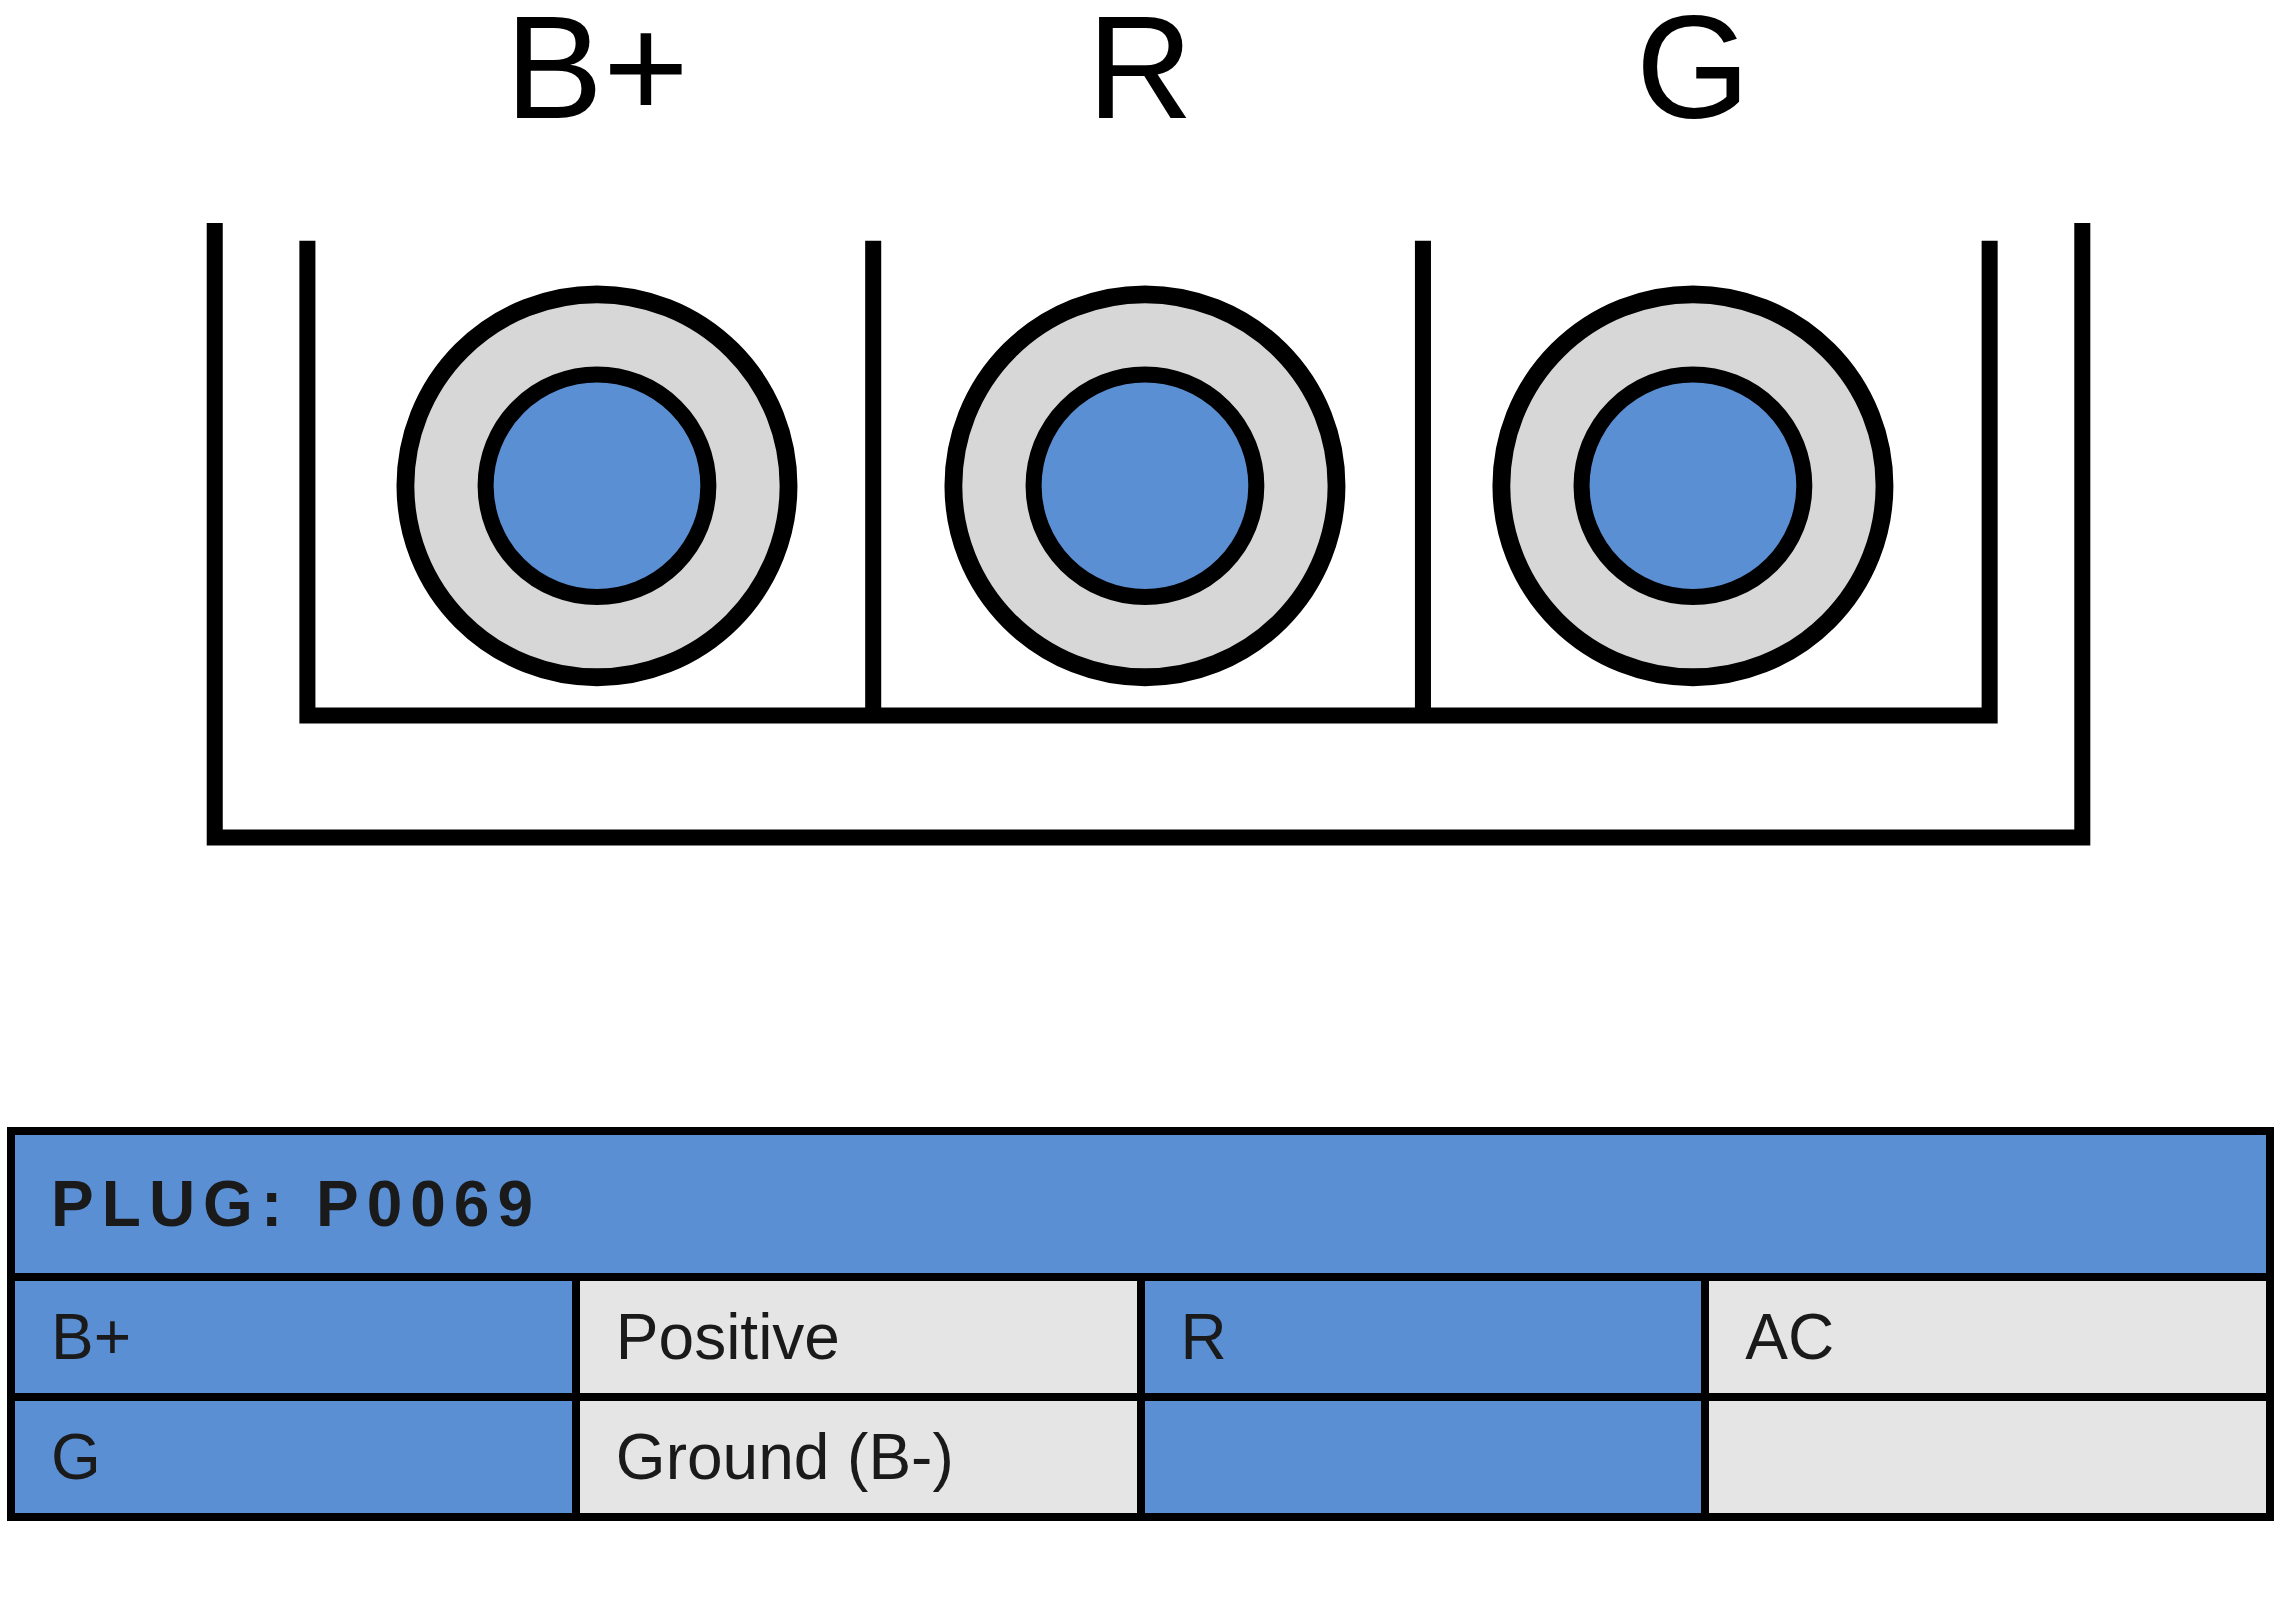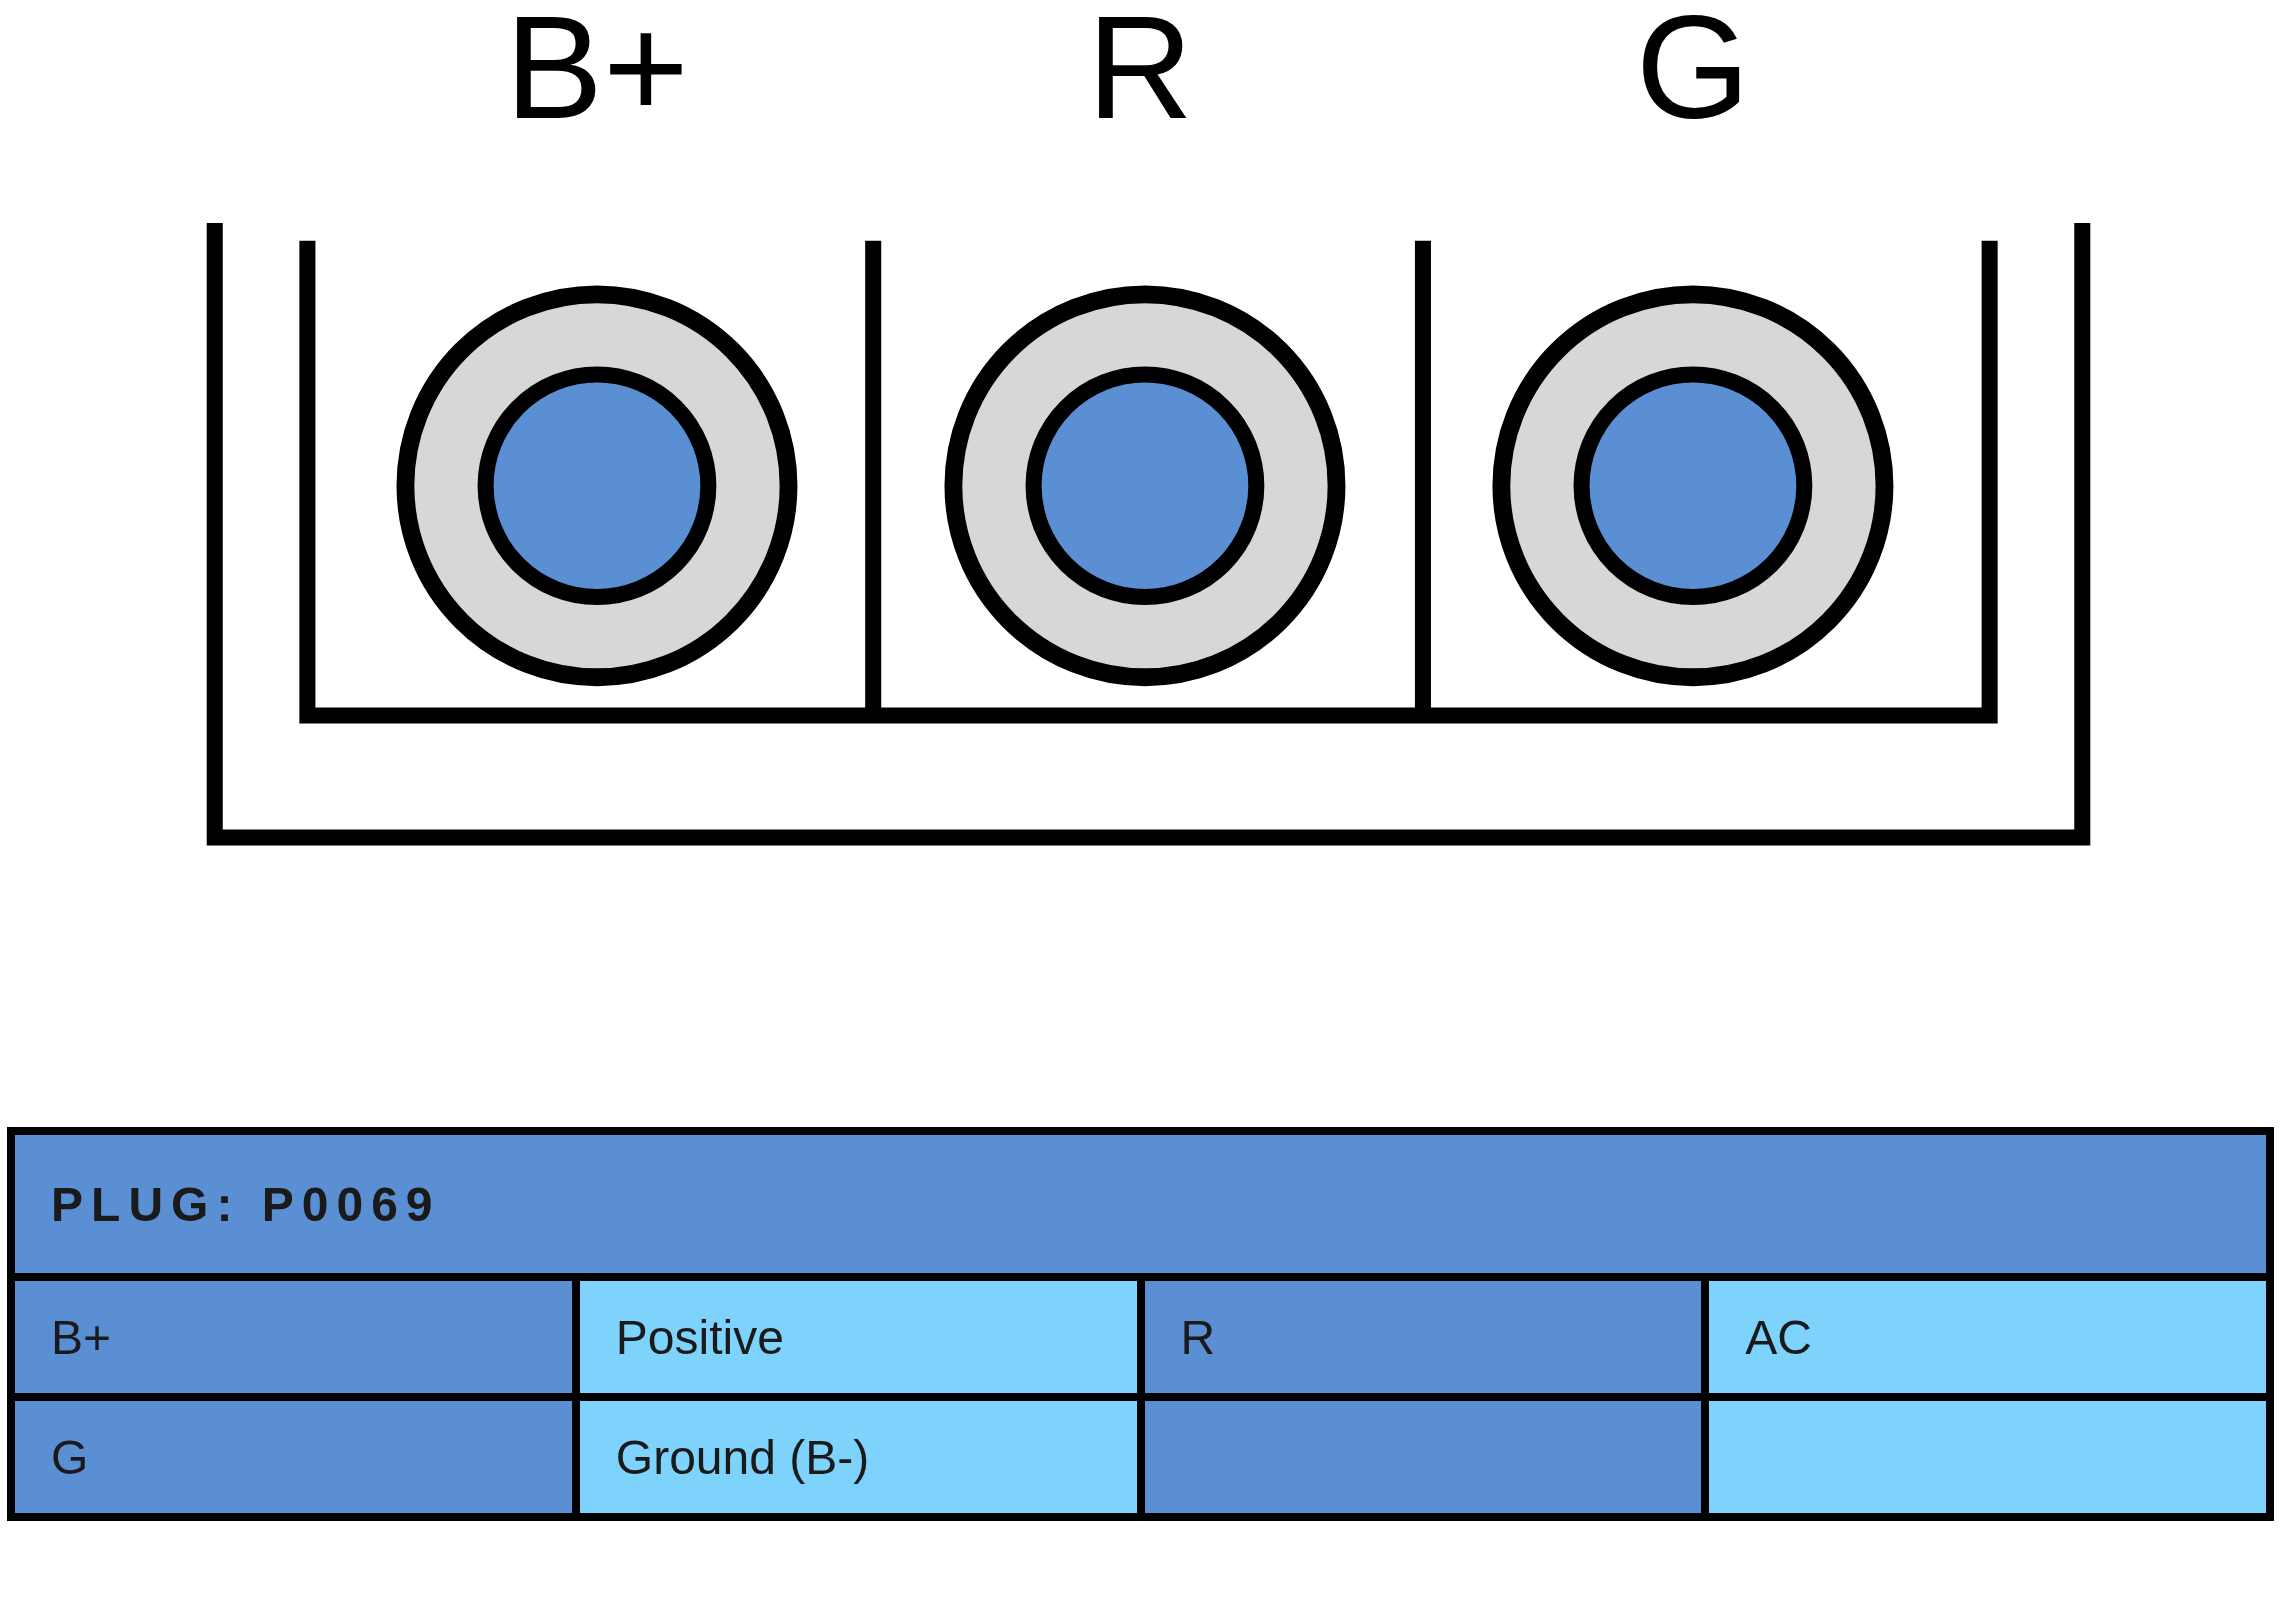--- a/index.html
+++ b/index.html
@@ -27,34 +27,34 @@
   
   #pinout-table{
     position:absolute;left:7.1px;top:1127px;width:2267px;
     border-collapse:collapse;table-layout:fixed;
     border:8px solid #000;
   }
   #pinout-table td{
     border:8px solid #000;
     padding:0 0 0 36px;
     vertical-align:middle;
-    font-size:48px;
+    font-size:64px;
     color:#1a1a1a;
     font-family:"Liberation Sans","DejaVu Sans",sans-serif;
   }
   td.hdr{
     background:#5b8fd4;color:#ffffff;font-weight:bold;
     font-size:59px;letter-spacing:8px;height:138px;
     padding-left:41px;
   }
   td.key{
     background:#5b8fd4;color:#ffffff;font-weight:normal;
     font-size:52px;padding-left:39px;
   }
-  td.val{background:#7dd3fc;color:#141414;padding-left:41px;}
+  td.val{background:#e5e5e5;color:#141414;padding-left:41px;}
   tr.datarow{height:120px;}
 </style>
 </head>
 <body>
 
 <div id="connector">
 
   <div class="pin-label" id="label-bplus">B+</div>
   <div class="pin-label" id="label-r">R</div>
   <div class="pin-label" id="label-g">G</div>

